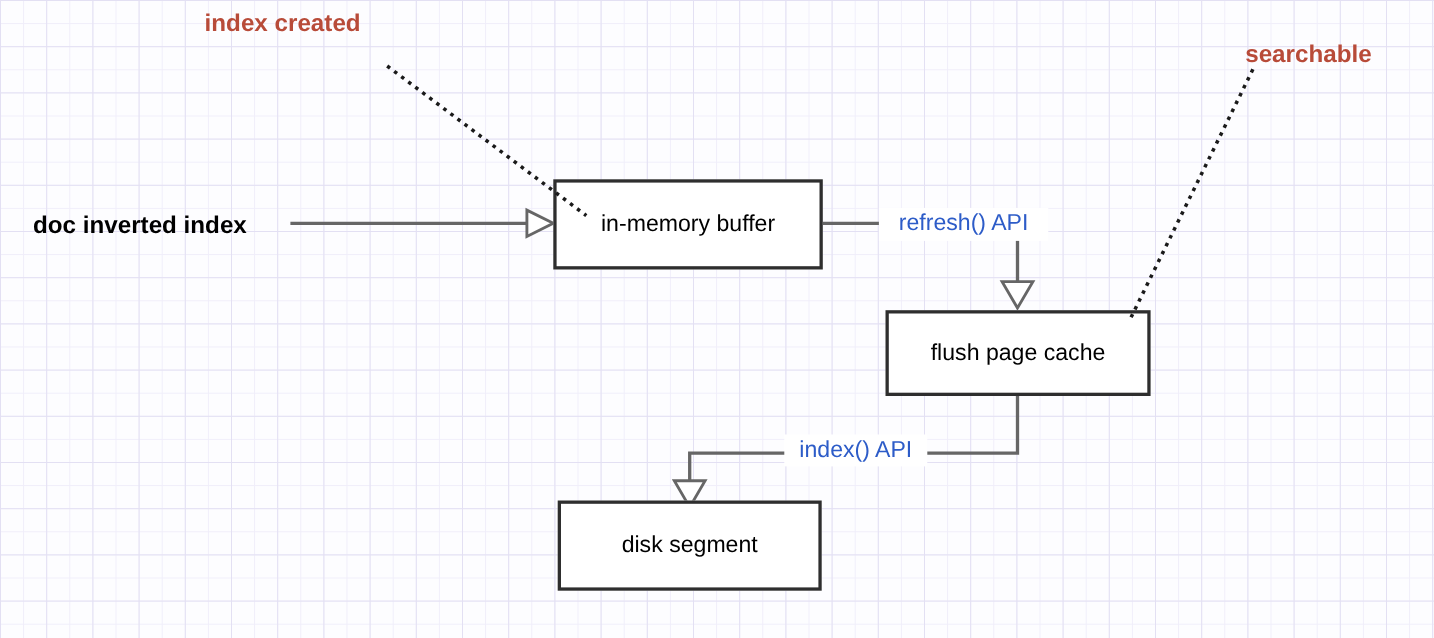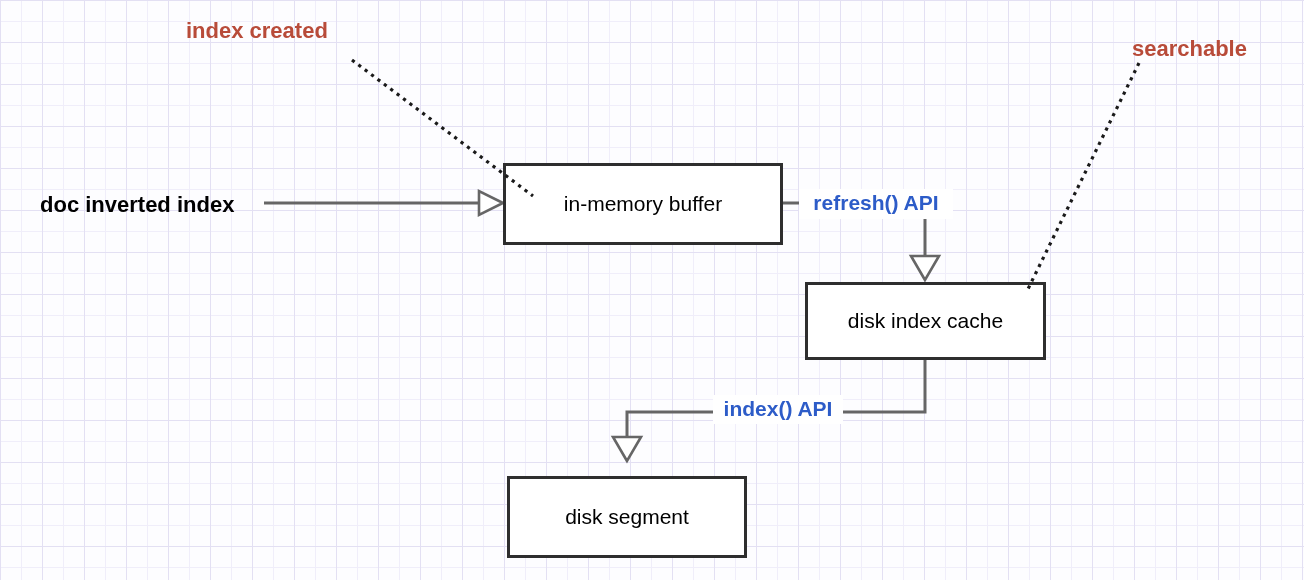--- a/index.html
+++ b/index.html
@@ -33,39 +33,39 @@
     z-index: 2;
     background: #ffffff;
     border: 3px solid #2e2e2e;
     display: flex;
     align-items: center;
     justify-content: center;
     font-size: 21px;
     color: #000000;
     text-align: center;
   }
-  .node-buffer  { left: 503px; top: 163px; width: 280px; height: 82px; }
+  .node-buffer  { left: 503px; top: 163px; width: 245px; height: 82px; }
   .node-cache   { left: 805px; top: 282px; width: 241px; height: 78px; }
-  .node-segment { left: 507px; top: 476px; width: 240px; height: 82px; }
+  .node-segment { left: 507px; top: 455px; width: 240px; height: 82px; }
 
   .free-label {
     position: absolute;
     z-index: 2;
     font-weight: bold;
     font-size: 22px;
     white-space: nowrap;
   }
-  .label-doc     { left: 40px;   top: 192px; color: #000000; }
-  .label-created { left: 186px;  top: 18px;  color: #b84b39; }
+  .label-doc     { left: 30px;   top: 192px; color: #000000; }
+  .label-created { left: 186px;  top: 8px;  color: #b84b39; }
   .label-search  { left: 1132px; top: 36px;  color: #b84b39; }
 
   .edge-label {
     position: absolute;
     z-index: 2;
-    font-weight: bold;
+    font-weight: normal;
     font-size: 21px;
     color: #2d5cc8;
     background: #ffffff;
     white-space: nowrap;
     text-align: center;
     line-height: 28px;
   }
   .label-refresh { left: 799px; top: 189px; width: 154px; height: 30px; }
   .label-flush   { left: 713px; top: 395px; width: 130px; height: 29px; }
 </style>
@@ -83,21 +83,21 @@
     <polygon points="925,280 911,256 939,256" fill="#ffffff" stroke="#666666" stroke-width="2.6"></polygon>
 
     <polyline points="925,360 925,412 627,412 627,437" stroke="#666666" stroke-width="3"></polyline>
     <polygon points="627,461 613,437 641,437" fill="#ffffff" stroke="#666666" stroke-width="2.6"></polygon>
   </svg>
 
   <div class="node node-buffer">
     <span>in-memory buffer</span>
   </div>
   <div class="node node-cache">
-    <span>disk index cache</span>
+    <span>flush page cache</span>
   </div>
   <div class="node node-segment">
     <span>disk segment</span>
   </div>
 
   <div class="free-label label-doc">doc inverted index</div>
   <div class="free-label label-created">index created</div>
   <div class="free-label label-search">searchable</div>
 
   <div class="edge-label label-refresh">refresh() API</div>

